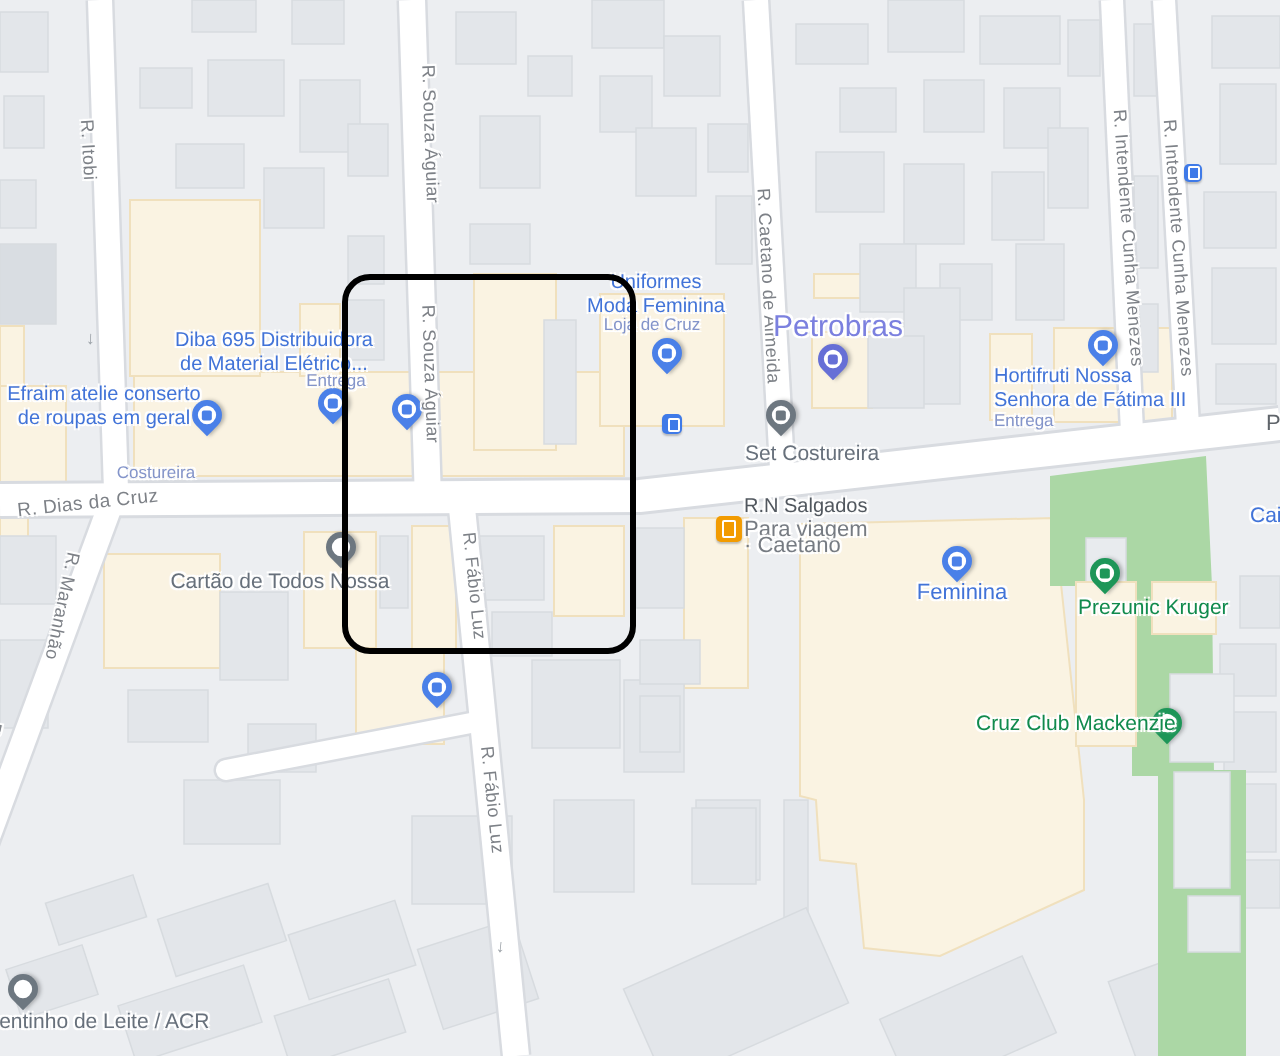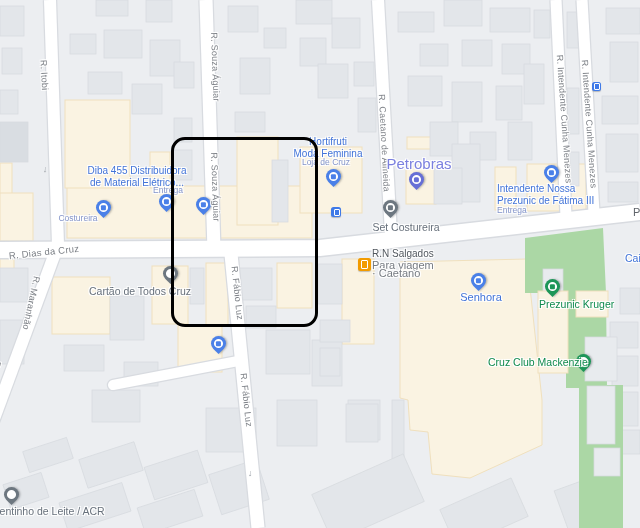--- a/index.html
+++ b/index.html
@@ -204,51 +204,55 @@
   <div class="lbl street" style="left:246px;top:400px;transform:translate(-50%,-50%) rotate(84deg)">R. Fábio Luz</div>
   <div class="lbl street" style="left:31px;top:303px;transform:translate(-50%,-50%) rotate(102deg)">R. Maranhão</div>
   <div class="lbl street" style="left:-8px;top:388px;transform:translate(-50%,-50%) rotate(102deg)">R. Maranhão</div>
   <div class="lbl street" style="left:44px;top:252px;font-size:9.5px;transform:translate(-50%,-50%) rotate(-6deg)">R. Dias da Cruz</div>
   <div class="lbl street" style="left:384px;top:143px;transform:translate(-50%,-50%) rotate(87deg)">R. Caetano de Almeida</div>
   <div class="lbl street" style="left:564px;top:119px;transform:translate(-50%,-50%) rotate(86deg)">R. Intendente Cunha Menezes</div>
   <div class="lbl street" style="left:589px;top:124px;transform:translate(-50%,-50%) rotate(86deg)">R. Intendente Cunha Menezes</div>
   <div class="lbl street" style="left:633px;top:206px;font-size:11px;transform:none;color:#5f646a">P</div>
 
   <div class="lbl blue center" style="left:137px;top:177px;transform:translate(-50%,-50%)">
-    <span style="display:block">Diba 455 Distribuidora</span>
+    <span style="display:block">Diba 695 Distribuidora</span>
     <span style="display:block">de Material Elétrico...</span>
   </div>
   <div class="lbl sub" style="left:168px;top:190px;transform:translate(-50%,-50%)">Entrega</div>
 
-  <div class="lbl sub" style="left:78px;top:218px;transform:translate(-50%,-50%)">Costureira</div>
+  <div class="lbl blue center" style="left:52px;top:204px;transform:translate(-50%,-50%)">
+    <span style="display:block">Efraim atelie conserto</span>
+    <span style="display:block">de roupas em geral</span>
+  </div>
+  <div class="lbl sub" style="left:78px;top:236px;transform:translate(-50%,-50%)">Costureira</div>
 
   <div class="lbl blue center" style="left:328px;top:148px;transform:translate(-50%,-50%)">
-    <span style="display:block">Hortifruti</span>
+    <span style="display:block">Uniformes</span>
     <span style="display:block">Moda Feminina</span>
   </div>
   <div class="lbl sub" style="left:326px;top:162px;transform:translate(-50%,-50%)">Loja de Cruz</div>
 
   <div class="lbl purple" style="left:419px;top:164px;transform:translate(-50%,-50%)">Petrobras</div>
 
   <div class="lbl blue" style="left:497px;top:183px;transform:none">
-    <span style="display:block">Intendente Nossa</span>
-    <span style="display:block">Prezunic de Fátima III</span>
+    <span style="display:block">Hortifruti Nossa</span>
+    <span style="display:block">Senhora de Fátima III</span>
   </div>
   <div class="lbl sub" style="left:497px;top:205px;transform:none">Entrega</div>
 
   <div class="lbl greyp" style="left:406px;top:227px;transform:translate(-50%,-50%)">Set Costureira</div>
 
   <div class="lbl dark" style="left:372px;top:248px;transform:none">R.N Salgados</div>
   <div class="lbl subg" style="left:372px;top:259px;transform:none">Para viagem</div>
   <div class="lbl subg" style="left:372px;top:267px;transform:none">· Caetano</div>
 
-  <div class="lbl greyp" style="left:140px;top:291px;transform:translate(-50%,-50%)">Cartão de Todos Cruz</div>
-
-
-  <div class="lbl blue" style="left:481px;top:297px;font-size:11px;transform:translate(-50%,-50%)">Senhora</div>
+  <div class="lbl greyp" style="left:140px;top:291px;transform:translate(-50%,-50%)">Cartão de Todos Nossa</div>
+
+
+  <div class="lbl blue" style="left:481px;top:297px;font-size:11px;transform:translate(-50%,-50%)">Feminina</div>
 
   <div class="lbl greenl" style="left:539px;top:298px;transform:none">Prezunic Kruger</div>
 
   <div class="lbl greenl" style="left:488px;top:356px;transform:none">Cruz Club Mackenzie</div>
 
   <div class="lbl greyp" style="left:-8px;top:505px;transform:none">Dentinho de Leite / ACR</div>
 
   <div class="lbl blue" style="left:625px;top:252px;font-size:10.5px;transform:none">Caixa</div>
 
   <div class="pin pin-blue" style="left:95.5px;top:199.5px">

